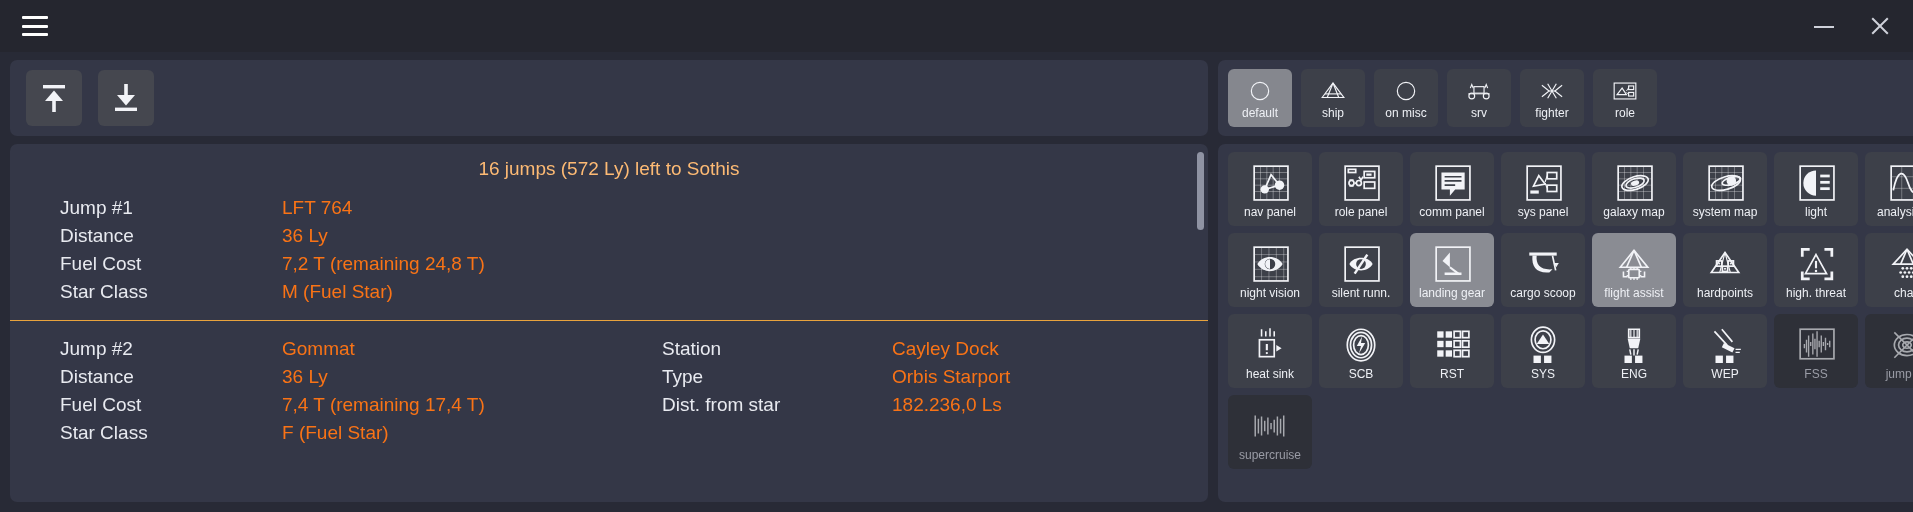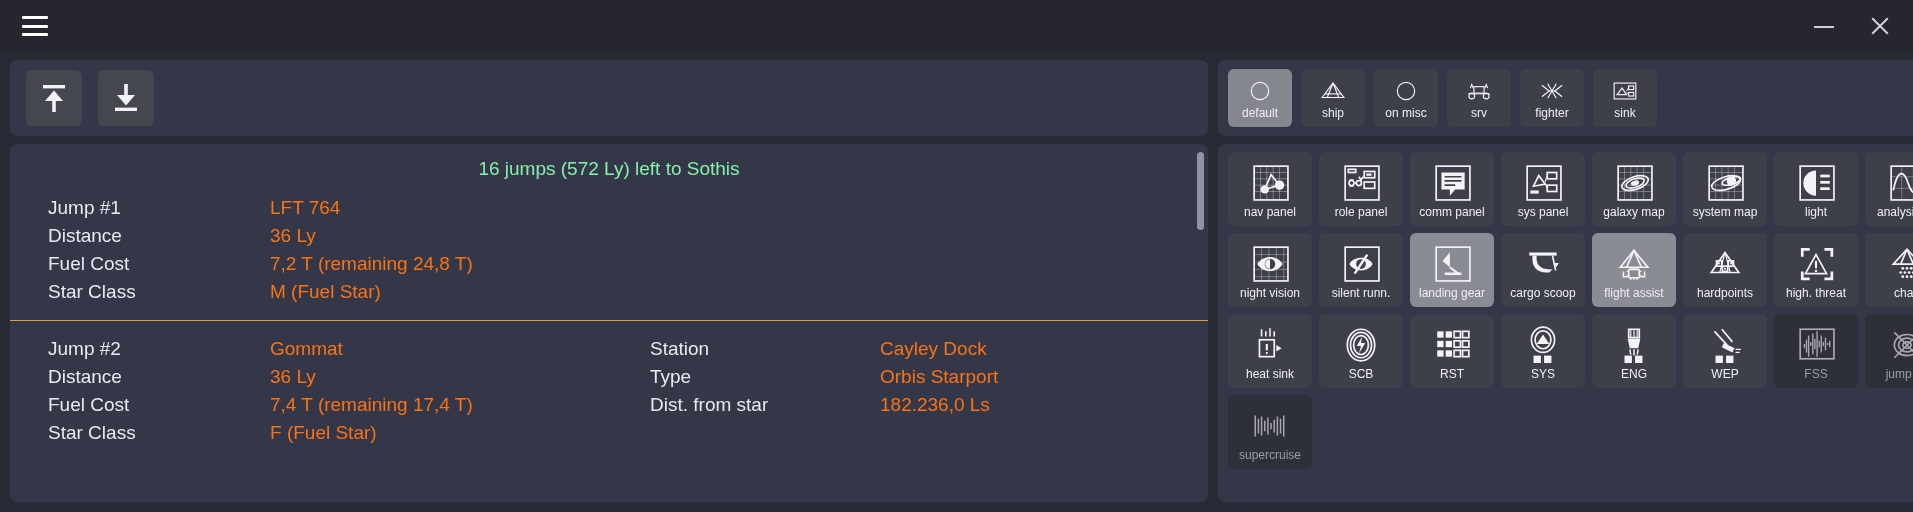--- a/index.html
+++ b/index.html
@@ -38,22 +38,22 @@
   .card { background: #343747; border-radius: 7px; }
   .toolbar { flex: 0 0 76px; display: flex; align-items: center; padding: 0 16px; gap: 16px; }
   .tbtn {
     width: 56px; height: 56px; background: #45474f; border-radius: 6px;
     display: flex; align-items: center; justify-content: center; cursor: pointer;
   }
   .tbtn svg { display: block; }
 
   
   .route { flex: 1 1 auto; position: relative; overflow: hidden; padding: 0; min-height: 0; }
-  .route-head { text-align: center; color: #86efac; font-size: 19px; padding: 14px 0 10px; }
-  .jump-block { padding: 4px 0 14px; }
+  .route-head { text-align: center; color: #fdba74; font-size: 19px; padding: 14px 0 10px; }
+  .jump-block { padding: 4px 12px 14px; }
   .jump-block + .jump-block { border-top: 1px solid #e8a33d; padding-top: 14px; }
   .jump-row { display: flex; align-items: baseline; padding: 3px 0; }
   .col { display: flex; align-items: baseline; }
   .col-a { width: 640px; flex: 0 0 640px; }
   .col-b { flex: 1 1 auto; }
   .lbl { color: #e8eaf0; font-size: 19px; }
   .col-a .lbl { width: 260px; flex: 0 0 260px; padding-left: 38px; }
   .col-b .lbl { width: 230px; flex: 0 0 230px; }
   .val { color: #f97316; font-size: 19px; }
   .scrollbar {
@@ -267,21 +267,21 @@
             <span class="ic">
               <svg width="26" height="26" viewBox="0 0 36 36">
                 <rect x="3" y="7" width="30" height="22"></rect>
                 <path d="M7 23 L14 14 L20 23 Z"></path>
                 <rect x="23" y="11" width="7" height="5"></rect>
                 <rect x="23" y="20" width="7" height="5"></rect>
                 <path d="M20 18 L23 13.5" stroke-width="1.2"></path>
                 <path d="M20 20 L23 22.5" stroke-width="1.2"></path>
               </svg>
             </span>
-            <span class="cl">sink</span>
+            <span class="cl">role</span>
           </div>
         </div>
       <div class="card grid" id="grid">
           <div class="grow">
             <div class="gbtn">
               <span class="ic">
                 <svg width="38" height="38" viewBox="0 0 36 36">
                   <rect x="3" y="3" width="32" height="32"></rect>
                   <g stroke-width=".6" opacity=".55">
                     <path d="M9 3 V35 M15 3 V35 M21 3 V35 M27 3 V35 M3 9 H35 M3 15 H35 M3 21 H35 M3 27 H35"></path>

